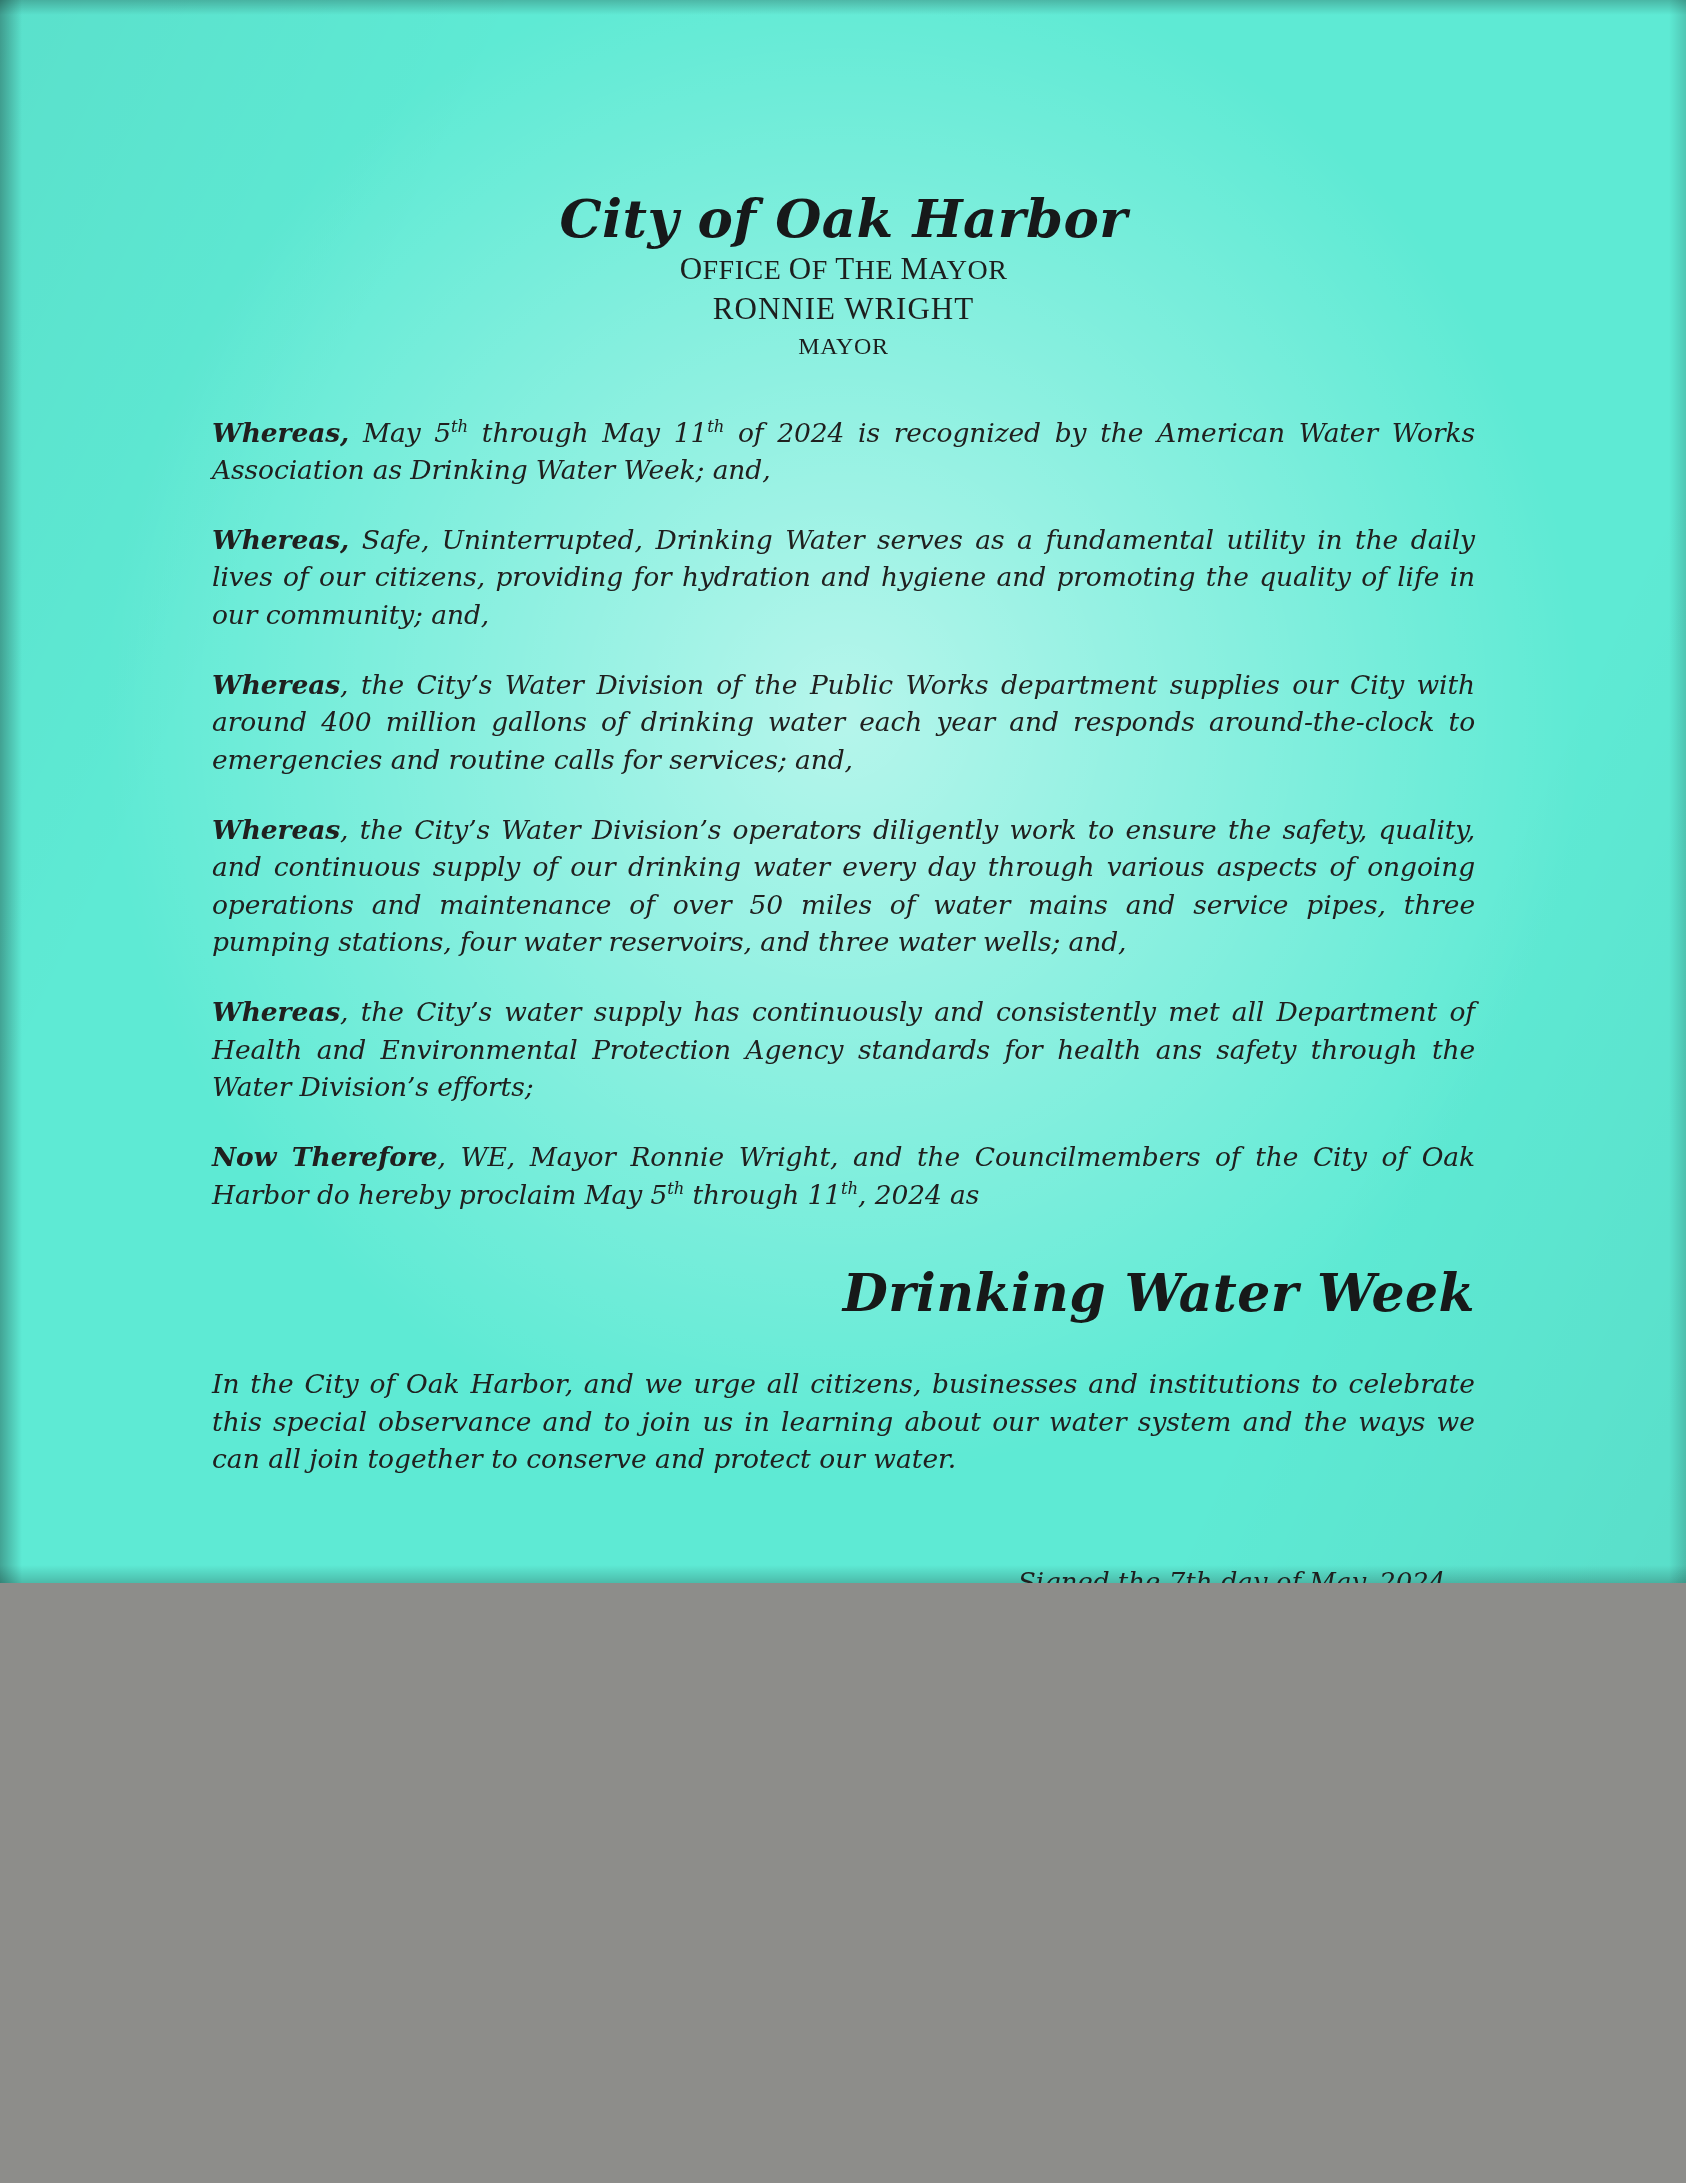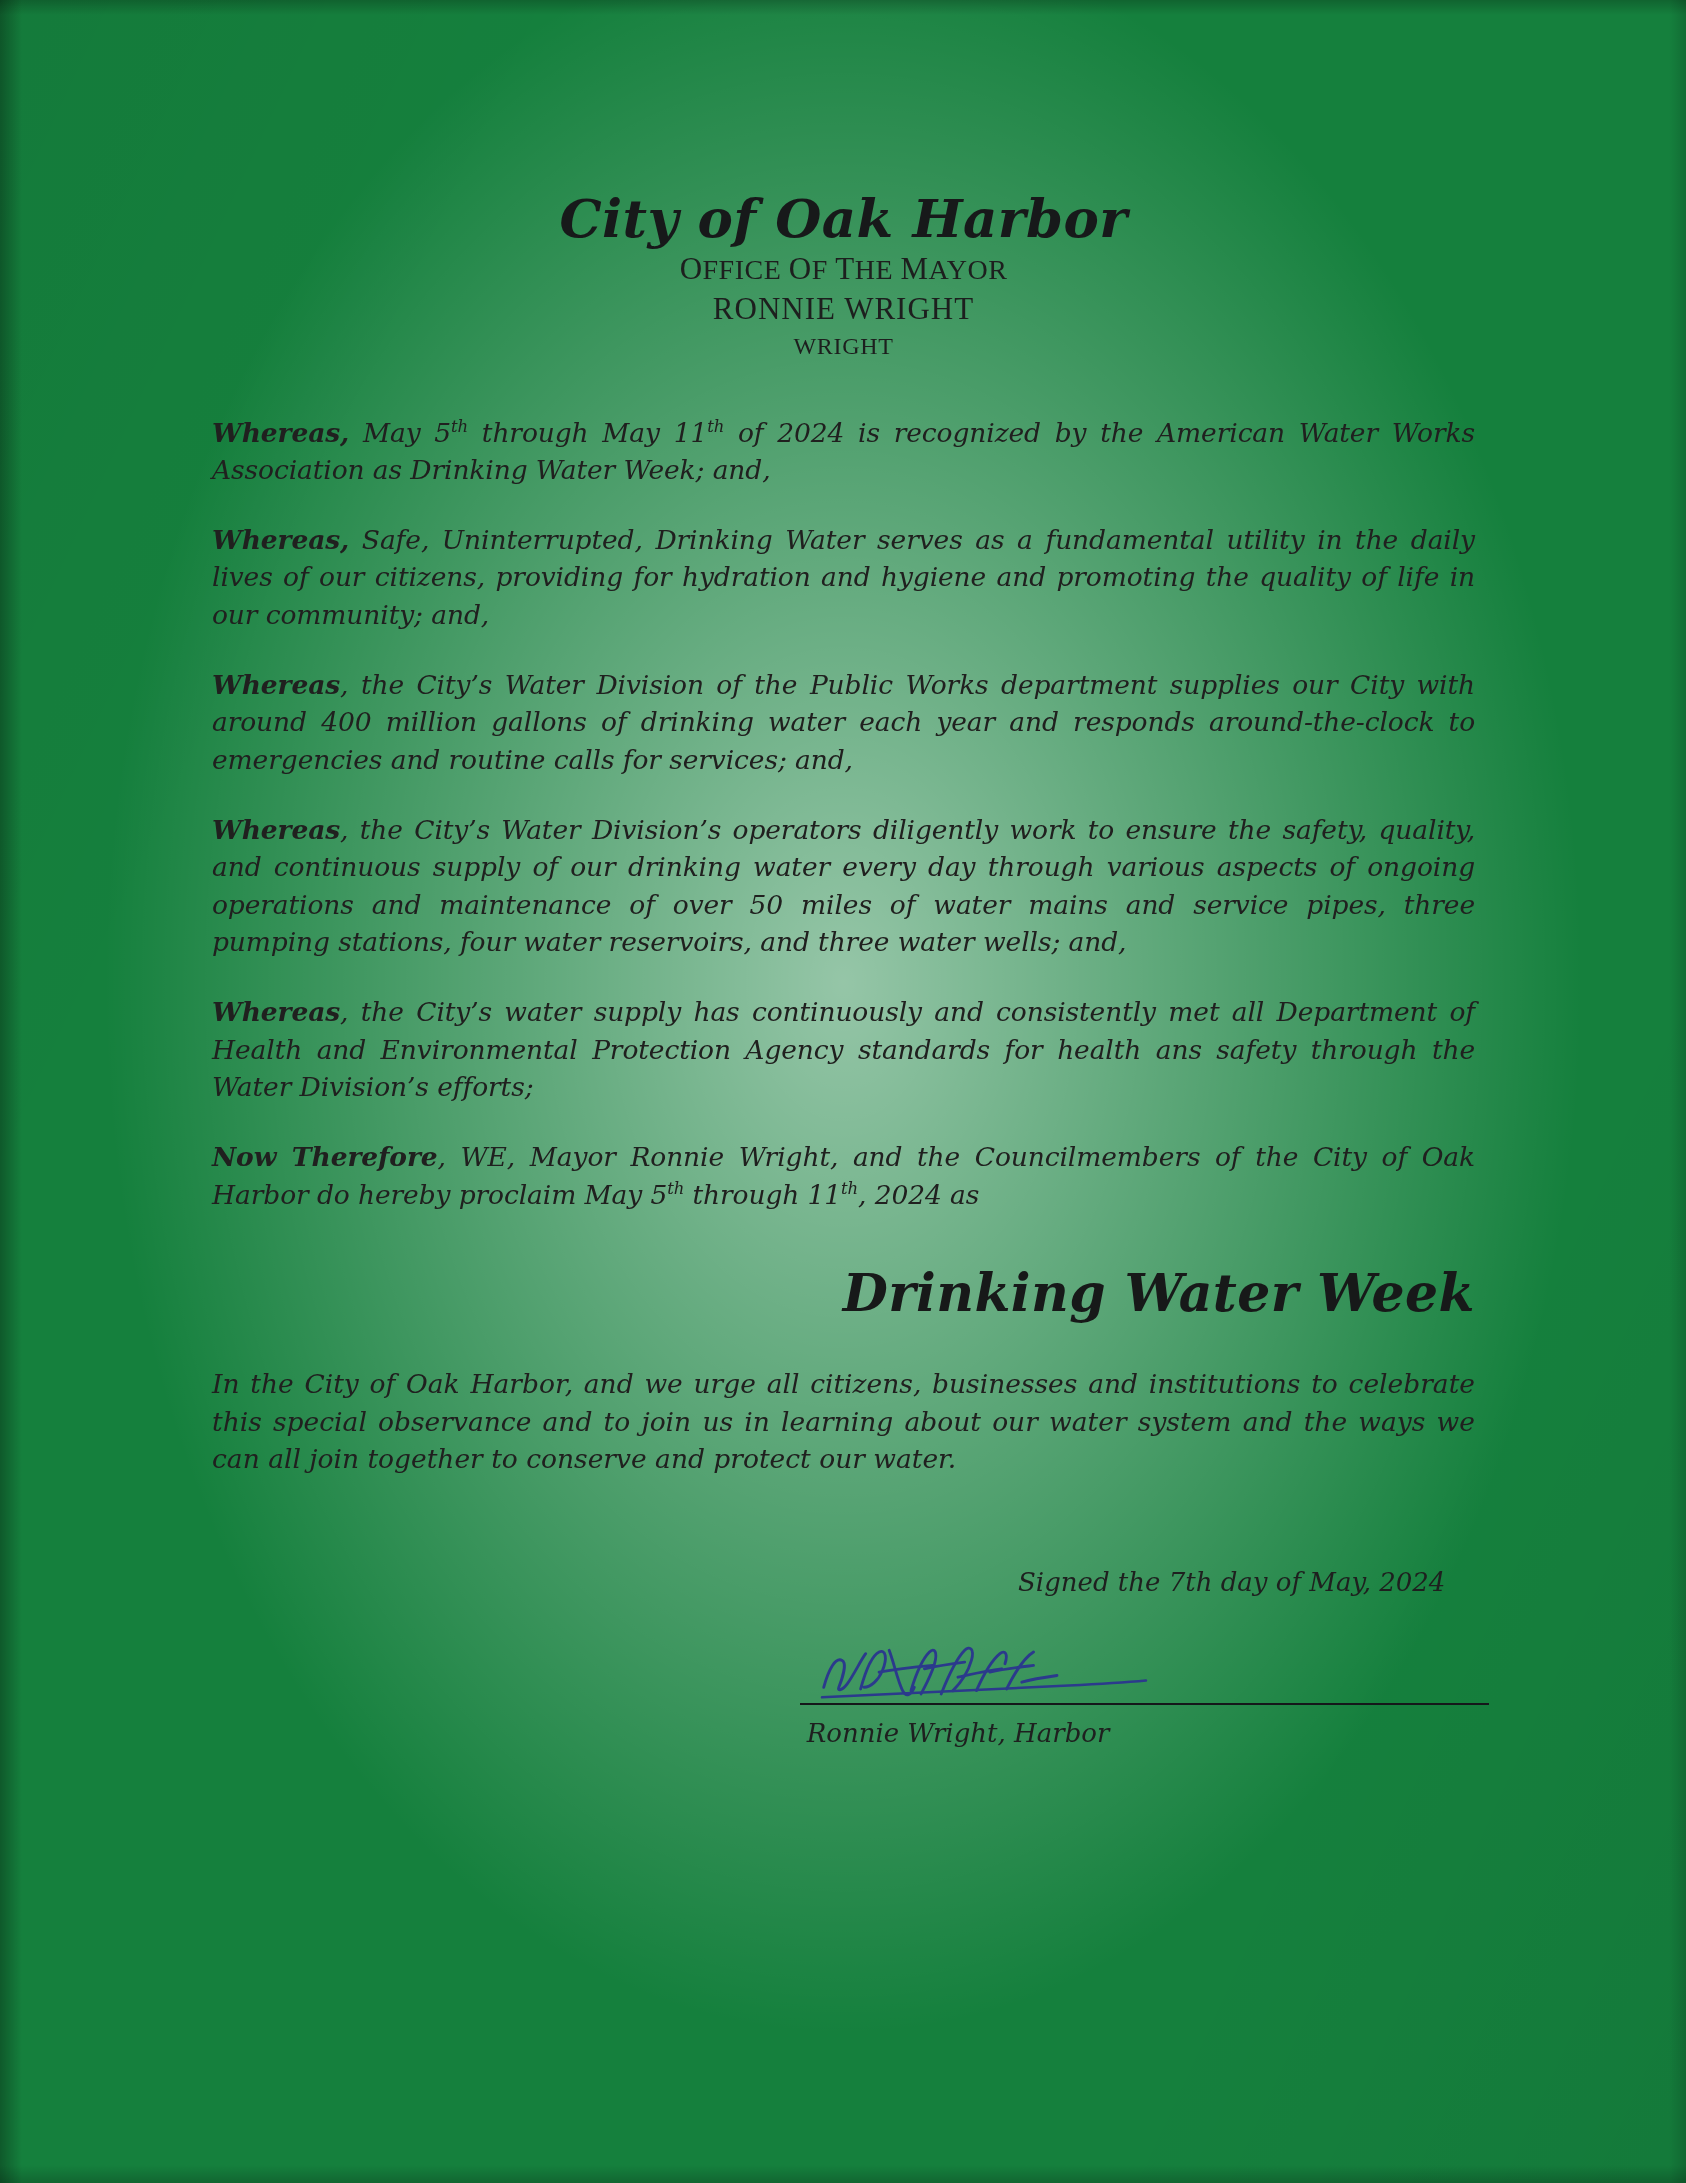--- a/index.html
+++ b/index.html
@@ -3,23 +3,23 @@
 <meta charset="utf-8">
 <style>
   html, body {
     margin: 0;
     padding: 0;
     background: #8d8d8a;
   }
   .page {
     position: relative;
     width: 1687px;
-    height: 2183px;
+    height: 1583px;
     margin: 0 auto;
-    background: #15803d;
+    background: #5eead4;
     box-sizing: border-box;
     overflow: hidden;
     font-family: "Liberation Serif", serif;
     color: #1d1f1e;
   }
   
   .page::before {
     content: "";
     position: absolute;
     inset: 0;
@@ -205,21 +205,21 @@
   <div class="edge-left"></div>
   <div class="edge-right"></div>
   <div class="edge-bottom"></div>
 
   <div class="content">
 
     <div class="letterhead">
       <div class="city-name">City of Oak Harbor</div>
       <div class="office-line"><span class="sc-first">O</span>FFICE <span class="sc-first">O</span>F <span class="sc-first">T</span>HE <span class="sc-first">M</span>AYOR</div>
       <div class="mayor-name">RONNIE WRIGHT</div>
-      <div class="mayor-title">WRIGHT</div>
+      <div class="mayor-title">MAYOR</div>
     </div>
 
 
     <div class="body-block">
 
       <p class="para">
         <span class="lead">Whereas,</span><span> May 5<sup>th</sup> through May 11<sup>th</sup> of 2024 is recognized by the American Water Works Association as Drinking Water Week; and,</span>
       </p>
 
       <p class="para">

